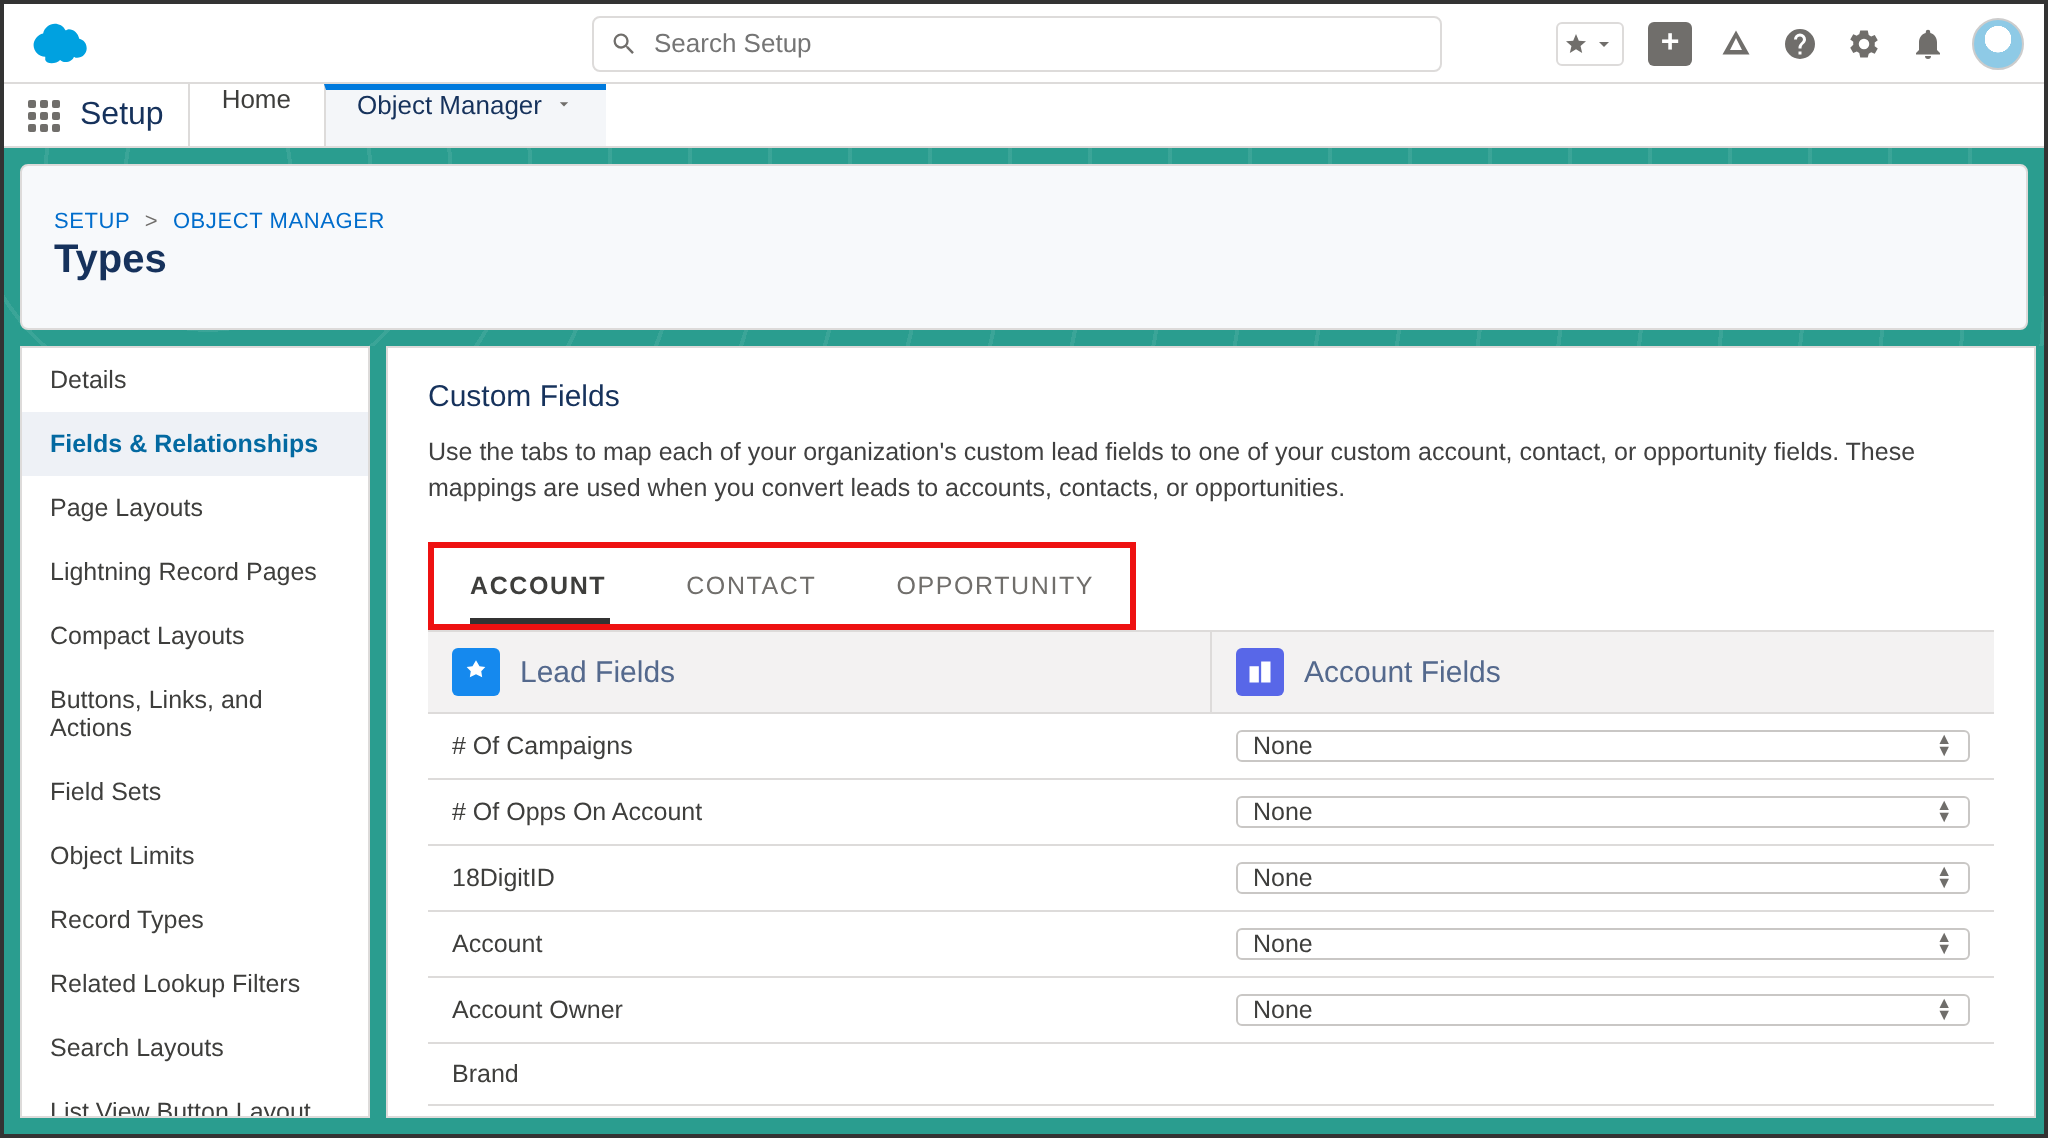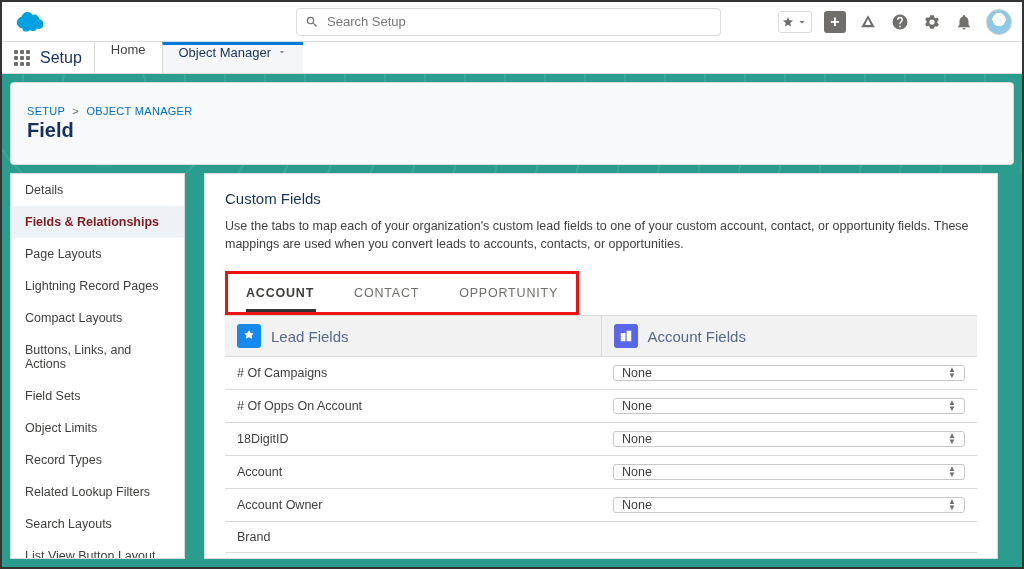--- a/index.html
+++ b/index.html
@@ -105,31 +105,31 @@
   }
   .white-panel {
     background:#f7f9fb;border:1px solid #dddbda;border-radius:4px;padding:22px 16px;
   }
   .breadcrumb{font-size:11px;color:#006dcc;letter-spacing:.3px;}
   .breadcrumb a{color:#006dcc;text-decoration:none;}
   .breadcrumb .sep{color:#706e6b;margin:0 4px;}
   .obj-title{font-size:20px;font-weight:bold;color:#16325c;margin-top:2px;}
   
   .content-row{display:flex;flex:1;overflow:hidden;background:#2a9d8f;}
-  .content-teal-pad{flex:1;display:flex;padding:0 24px 8px 8px;gap:19px;overflow:hidden;}
+  .content-teal-pad{flex:1;display:flex;padding:0 4px 8px 8px;gap:8px;overflow:hidden;}
   .left-nav{
     width:175px;background:#fff;border:1px solid #dddbda;overflow-y:auto;position:relative;
   }
   .left-nav::-webkit-scrollbar{width:10px;background:#f3f2f2;}
   .left-nav::-webkit-scrollbar-thumb{background:#c9c7c5;border-radius:5px;}
   .ln-scroll{height:100%;overflow-y:auto;}
   .ln-item{
     padding:9px 14px;font-size:12.5px;color:#3e3e3c;cursor:pointer;
   }
-  .ln-item.active{background:#eef1f6;font-weight:bold;color:#7f1d1d;}
+  .ln-item.active{background:#eef1f6;font-weight:bold;color:#0369a1;}
   .main-area{
     flex:1;background:#fff;border:1px solid #dddbda;overflow-y:auto;padding:16px 20px;position:relative;
   }
   .main-area::-webkit-scrollbar{width:10px;background:#f3f2f2;}
   .main-area::-webkit-scrollbar-thumb{background:#c9c7c5;border-radius:5px;}
   .page-heading{font-size:15px;color:#16325c;margin-bottom:10px;}
   .page-desc{font-size:12.5px;color:#404040;margin-bottom:18px;line-height:1.45;}
   
   .map-tabs-wrap{
     border:3px solid #e11;padding:6px 6px 0 6px;display:inline-block;
@@ -235,21 +235,21 @@
     </div>
   </div>
 
   <div class="teal-band">
     <div class="white-panel">
       <div class="breadcrumb">
         <a href="#">SETUP</a>
         <span class="sep">&gt;</span>
         <a href="#">OBJECT MANAGER</a>
       </div>
-      <div class="obj-title">Field</div>
+      <div class="obj-title">Types</div>
     </div>
   </div>
 
   <div class="content-row">
     <div class="content-teal-pad">
 
       <div class="left-nav">
         <div class="ln-scroll" id="ln-list">
             <div class="ln-item">Details</div>
             <div class="ln-item active">Fields &amp; Relationships</div>

